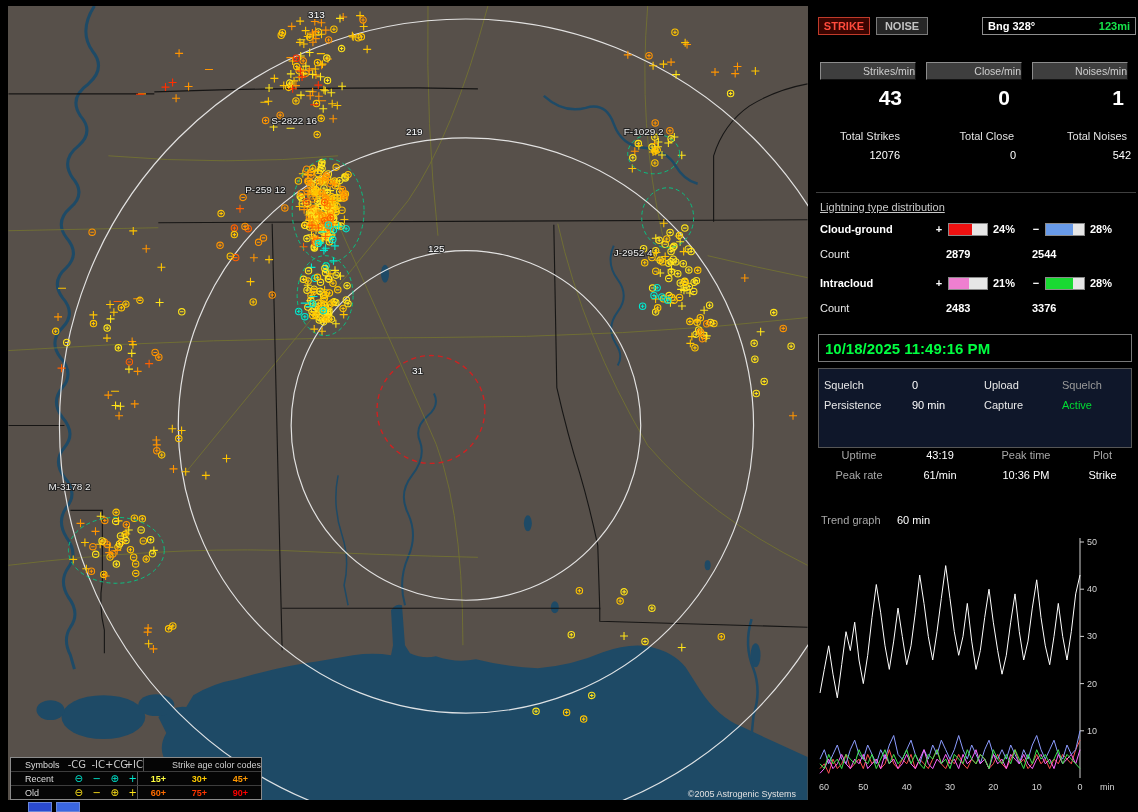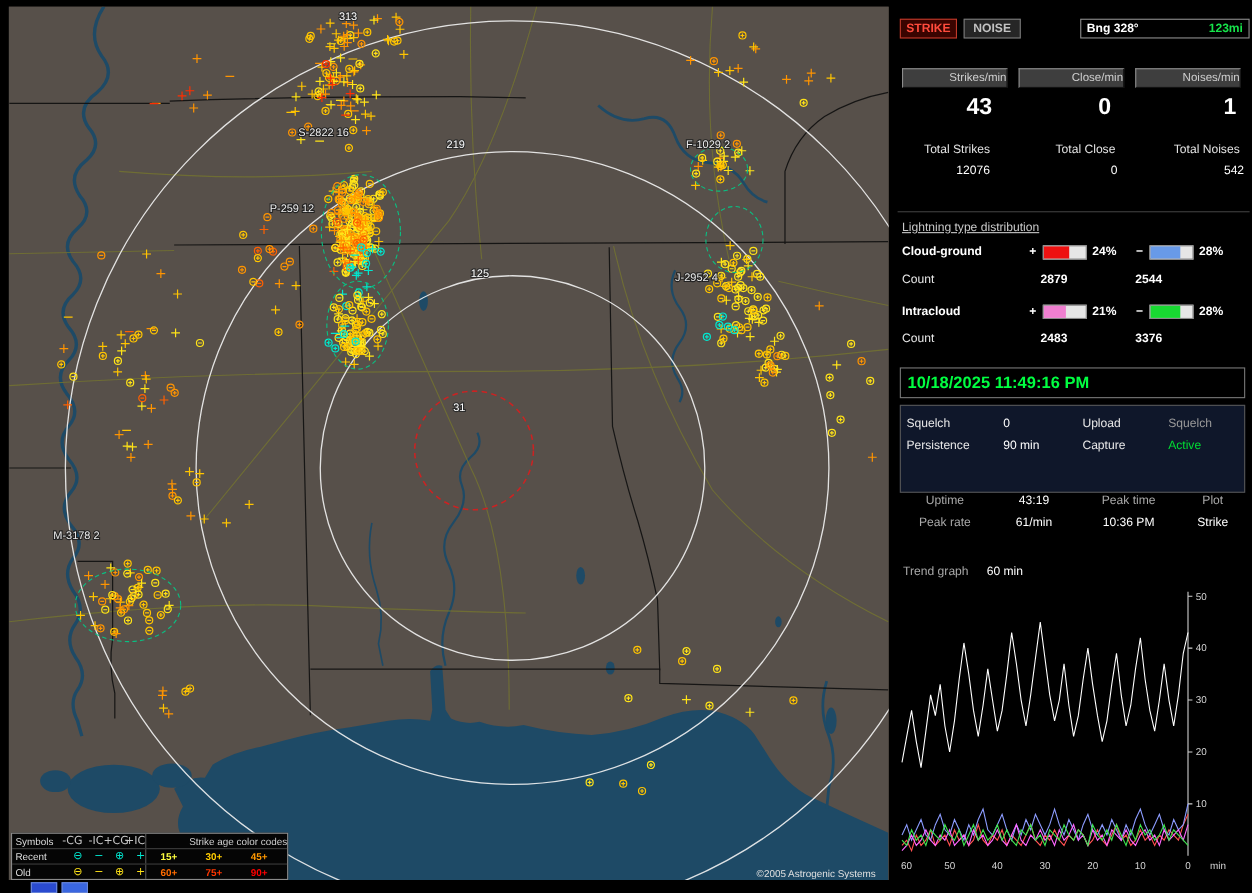--- a/index.html
+++ b/index.html
@@ -9,21 +9,21 @@
   
   .map-area{position:absolute;left:8px;top:6px;width:800px;height:794px;background:#57504a;overflow:hidden;}
   #map-svg{position:absolute;left:0;top:0;}
   .ring-label{fill:#ffffff;font:10px "Liberation Sans",sans-serif;paint-order:stroke;stroke:#2c2c2c;stroke-width:2px;}
   .cell-label{fill:#ececec;font:10px "Liberation Sans",sans-serif;paint-order:stroke;stroke:#222;stroke-width:2px;}
 
   .map-legend{position:absolute;left:2px;top:751px;width:250px;background:#050505;border:1px solid #8a8a8a;
               font-size:9px;color:#c8c8c8;z-index:5;}
   .lg-row{display:flex;align-items:center;height:13px;}
   .lg-row + .lg-row{border-top:1px solid #3d3d3d;}
-  .lg-name{width:42px;padding-left:3px;color:#ddd;}
+  .lg-name{width:42px;padding-left:14px;color:#ddd;}
   .lg-g{width:19px;text-align:right;font-family:"DejaVu Sans",sans-serif;font-size:10px;line-height:11px;}
   .lg-right{border-left:1px solid #555;flex:1;display:flex;align-items:center;height:100%;}
   .lg-title{flex:1;text-align:right;color:#cfcfcf;}
   .lg-age{width:41px;text-align:center;font-weight:bold;}
 
   .copyright{position:absolute;right:12px;bottom:1px;color:#e0e0e0;font-size:9px;z-index:5;}
 
   .task-icon{position:absolute;height:8px;width:22px;border:1px solid #6a87d8;}
 
   

